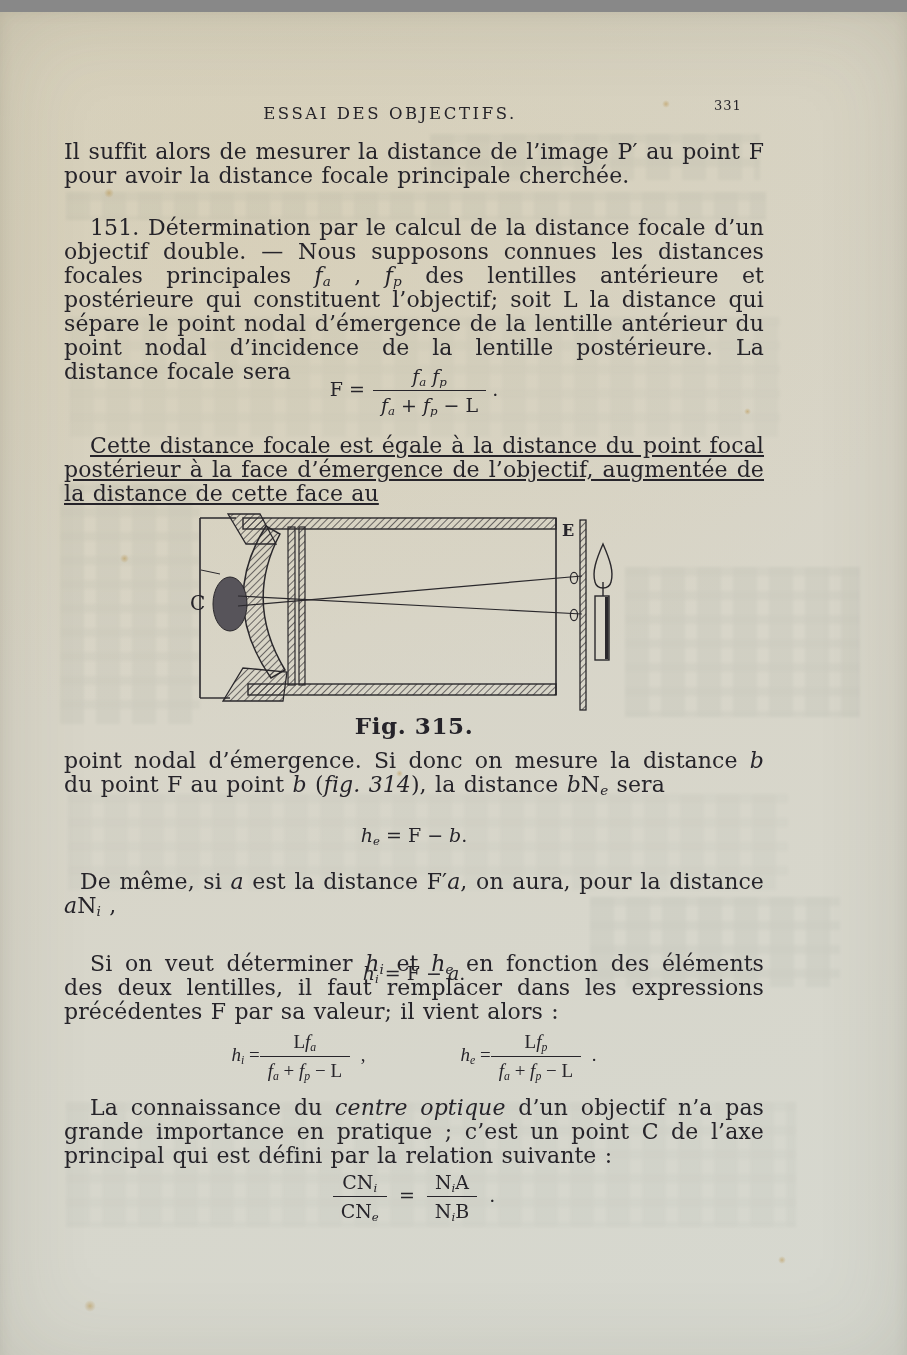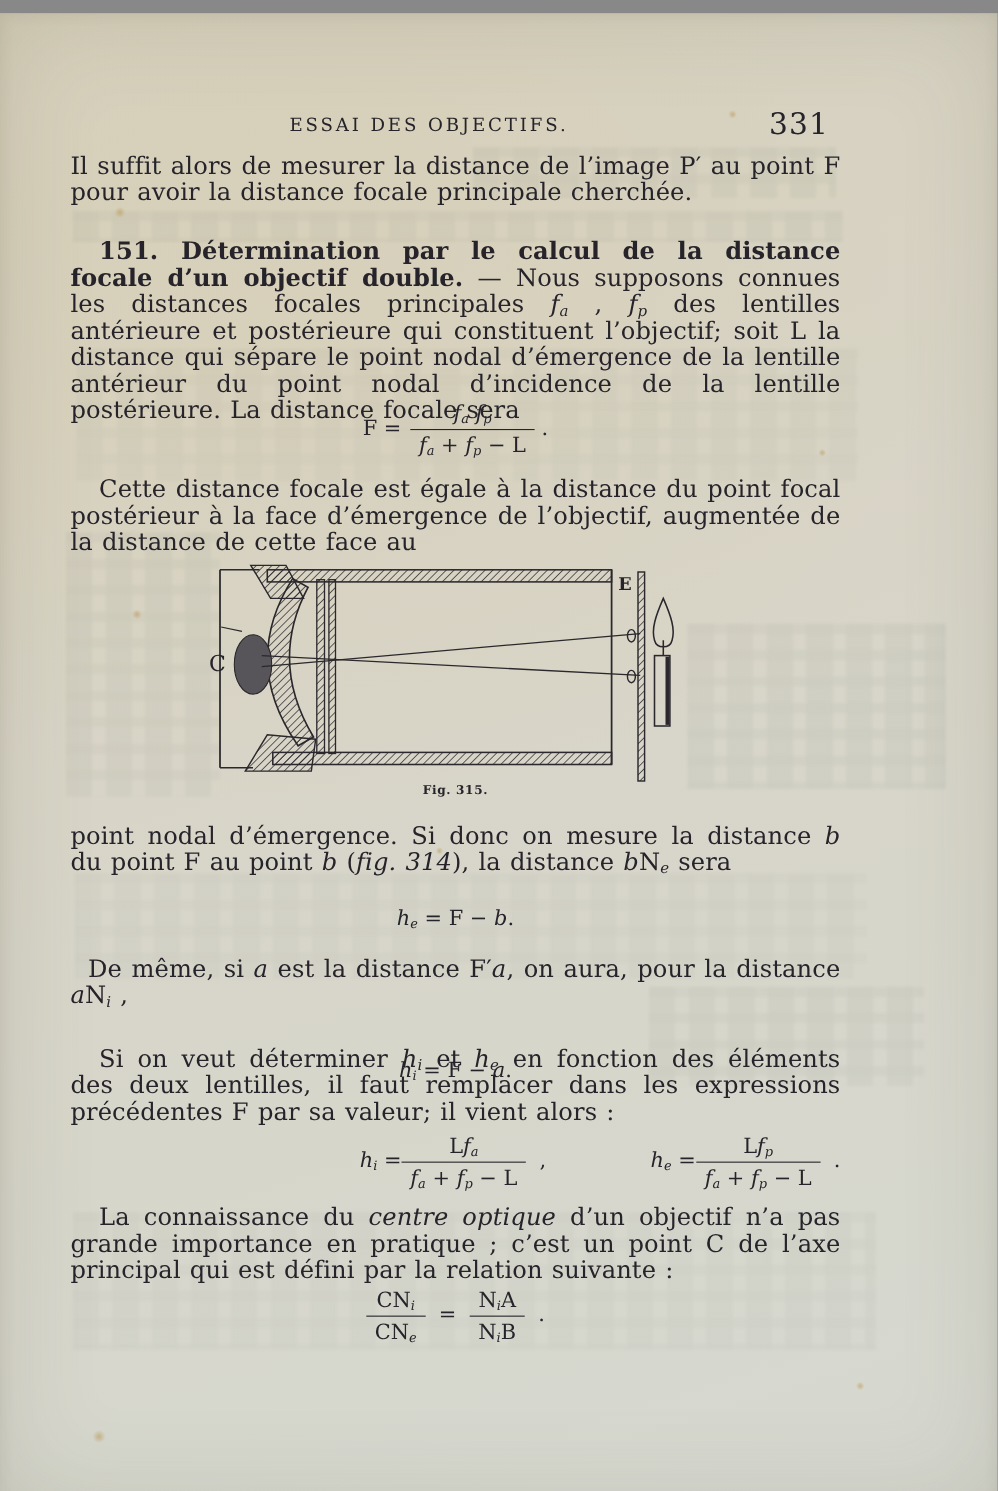--- a/index.html
+++ b/index.html
@@ -24,47 +24,47 @@
     background:
       repeating-linear-gradient(90deg, rgba(95,110,100,.65) 0 24px, transparent 24px 36px),
       repeating-linear-gradient(180deg, rgba(95,110,100,.55) 0 9px, transparent 9px 24px);
   }
   .fox{position:absolute;border-radius:50%;pointer-events:none;
     background:radial-gradient(circle, rgba(186,150,80,.55), rgba(186,150,80,0) 70%);}
   .header-title{
     position:absolute;left:40px;width:700px;top:92px;text-align:center;
     font-size:16.5px;letter-spacing:2.6px;white-space:nowrap;
   }
-  .page-number{position:absolute;left:699px;top:86px;font-size:27px;letter-spacing:1px;}
+  .page-number{position:absolute;left:714px;top:86px;font-size:13px;letter-spacing:1px;}
   .body{
     position:absolute;left:64px;width:700px;margin:0;
     font-size:22px;line-height:24px;text-align:justify;
     letter-spacing:.1px;word-spacing:1.2px;
   }
   .indent{text-indent:26px;}
-  .bold{font-weight:bold;}
+  .bold{font-weight:normal;}
   .it{font-style:italic;}
   sub{font-size:.62em;vertical-align:-0.22em;line-height:0;letter-spacing:0;}
   .formula{
     position:absolute;left:64px;width:700px;text-align:center;
     font-size:19px;line-height:22px;
   }
   .formula .lhs{margin-right:8px;}
   .frac{display:inline-block;vertical-align:middle;text-align:center;}
   .frac .num{display:block;padding:1px 8px 3px;}
   .frac .den{display:block;border-top:1.6px solid #26242a;padding:3px 8px 1px;}
   .tail{margin-left:6px;}
   .formula-row{
     position:absolute;left:64px;width:700px;display:flex;
-    justify-content:flex-end;gap:95px;font-size:19px;
+    justify-content:center;gap:95px;font-size:19px;font-family:Liberation Serif, serif;
   }
   .fig-wrap{position:absolute;left:188px;top:490px;width:470px;height:215px;}
   .fig-caption{
     position:absolute;left:64px;width:700px;top:700px;text-align:center;
-    font-size:11px;font-weight:bold;letter-spacing:.6px;
+    font-size:23px;font-weight:bold;letter-spacing:.6px;
   }
 </style>
 </head>
 <body>
 
 <div class="scan">
 
   <div class="ghost" style="left:430px;top:122px;width:330px;height:46px;"></div>
   <div class="ghost" style="left:66px;top:180px;width:700px;height:28px;"></div>
   <div class="ghost" style="left:70px;top:305px;width:710px;height:120px;opacity:.06;"></div>
@@ -86,21 +86,21 @@
   <div class="page-number">331</div>
 
   <p class="body" style="top:128px;"><span>Il suffit alors de mesurer la distance de l’image P′ au point F pour avoir la distance focale principale cherchée.</span></p>
 
   <p class="body indent" style="top:204px;"><span class="bold">151. Détermination par le calcul de la distance focale d’un objectif double.</span><span> — Nous supposons connues les distances focales principales </span><span class="it">f</span><sub class="it">a</sub><span> , </span><span class="it">f</span><sub class="it">p</sub><span> des lentilles antérieure et postérieure qui constituent l’objectif; soit L la distance qui sépare le point nodal d’émergence de la lentille antérieur du point nodal d’incidence de la lentille postérieure. La distance focale sera</span></p>
 
   <div class="formula" style="top:352px;">
     <span class="lhs"><span>F =</span></span><span class="frac"><span class="num"><span class="it">f</span><sub class="it">a</sub><span> </span><span class="it">f</span><sub class="it">p</sub></span><span class="den"><span class="it">f</span><sub class="it">a</sub><span> + </span><span class="it">f</span><sub class="it">p</sub><span> − L</span></span></span><span class="tail">.</span>
   </div>
 
-  <p class="body indent" style="top:422px;"><span>Cette distance focale est égale à la distance du point focal postérieur à la face d’émergence de l’objectif, augmentée de la distance de cette face au</span></p>
+  <p class="body indent" style="top:422px;text-decoration:underline;"><span>Cette distance focale est égale à la distance du point focal postérieur à la face d’émergence de l’objectif, augmentée de la distance de cette face au</span></p>
 
   <div class="fig-wrap">
     <svg width="470" height="215" viewBox="0 0 470 215">
       <defs>
         <pattern id="ht" width="5" height="5" patternUnits="userSpaceOnUse" patternTransform="rotate(45)">
           <line x1="0" y1="0" x2="0" y2="5" stroke="#2a282c" stroke-width="1.3"></line>
         </pattern>
       </defs>
 
       <g>

